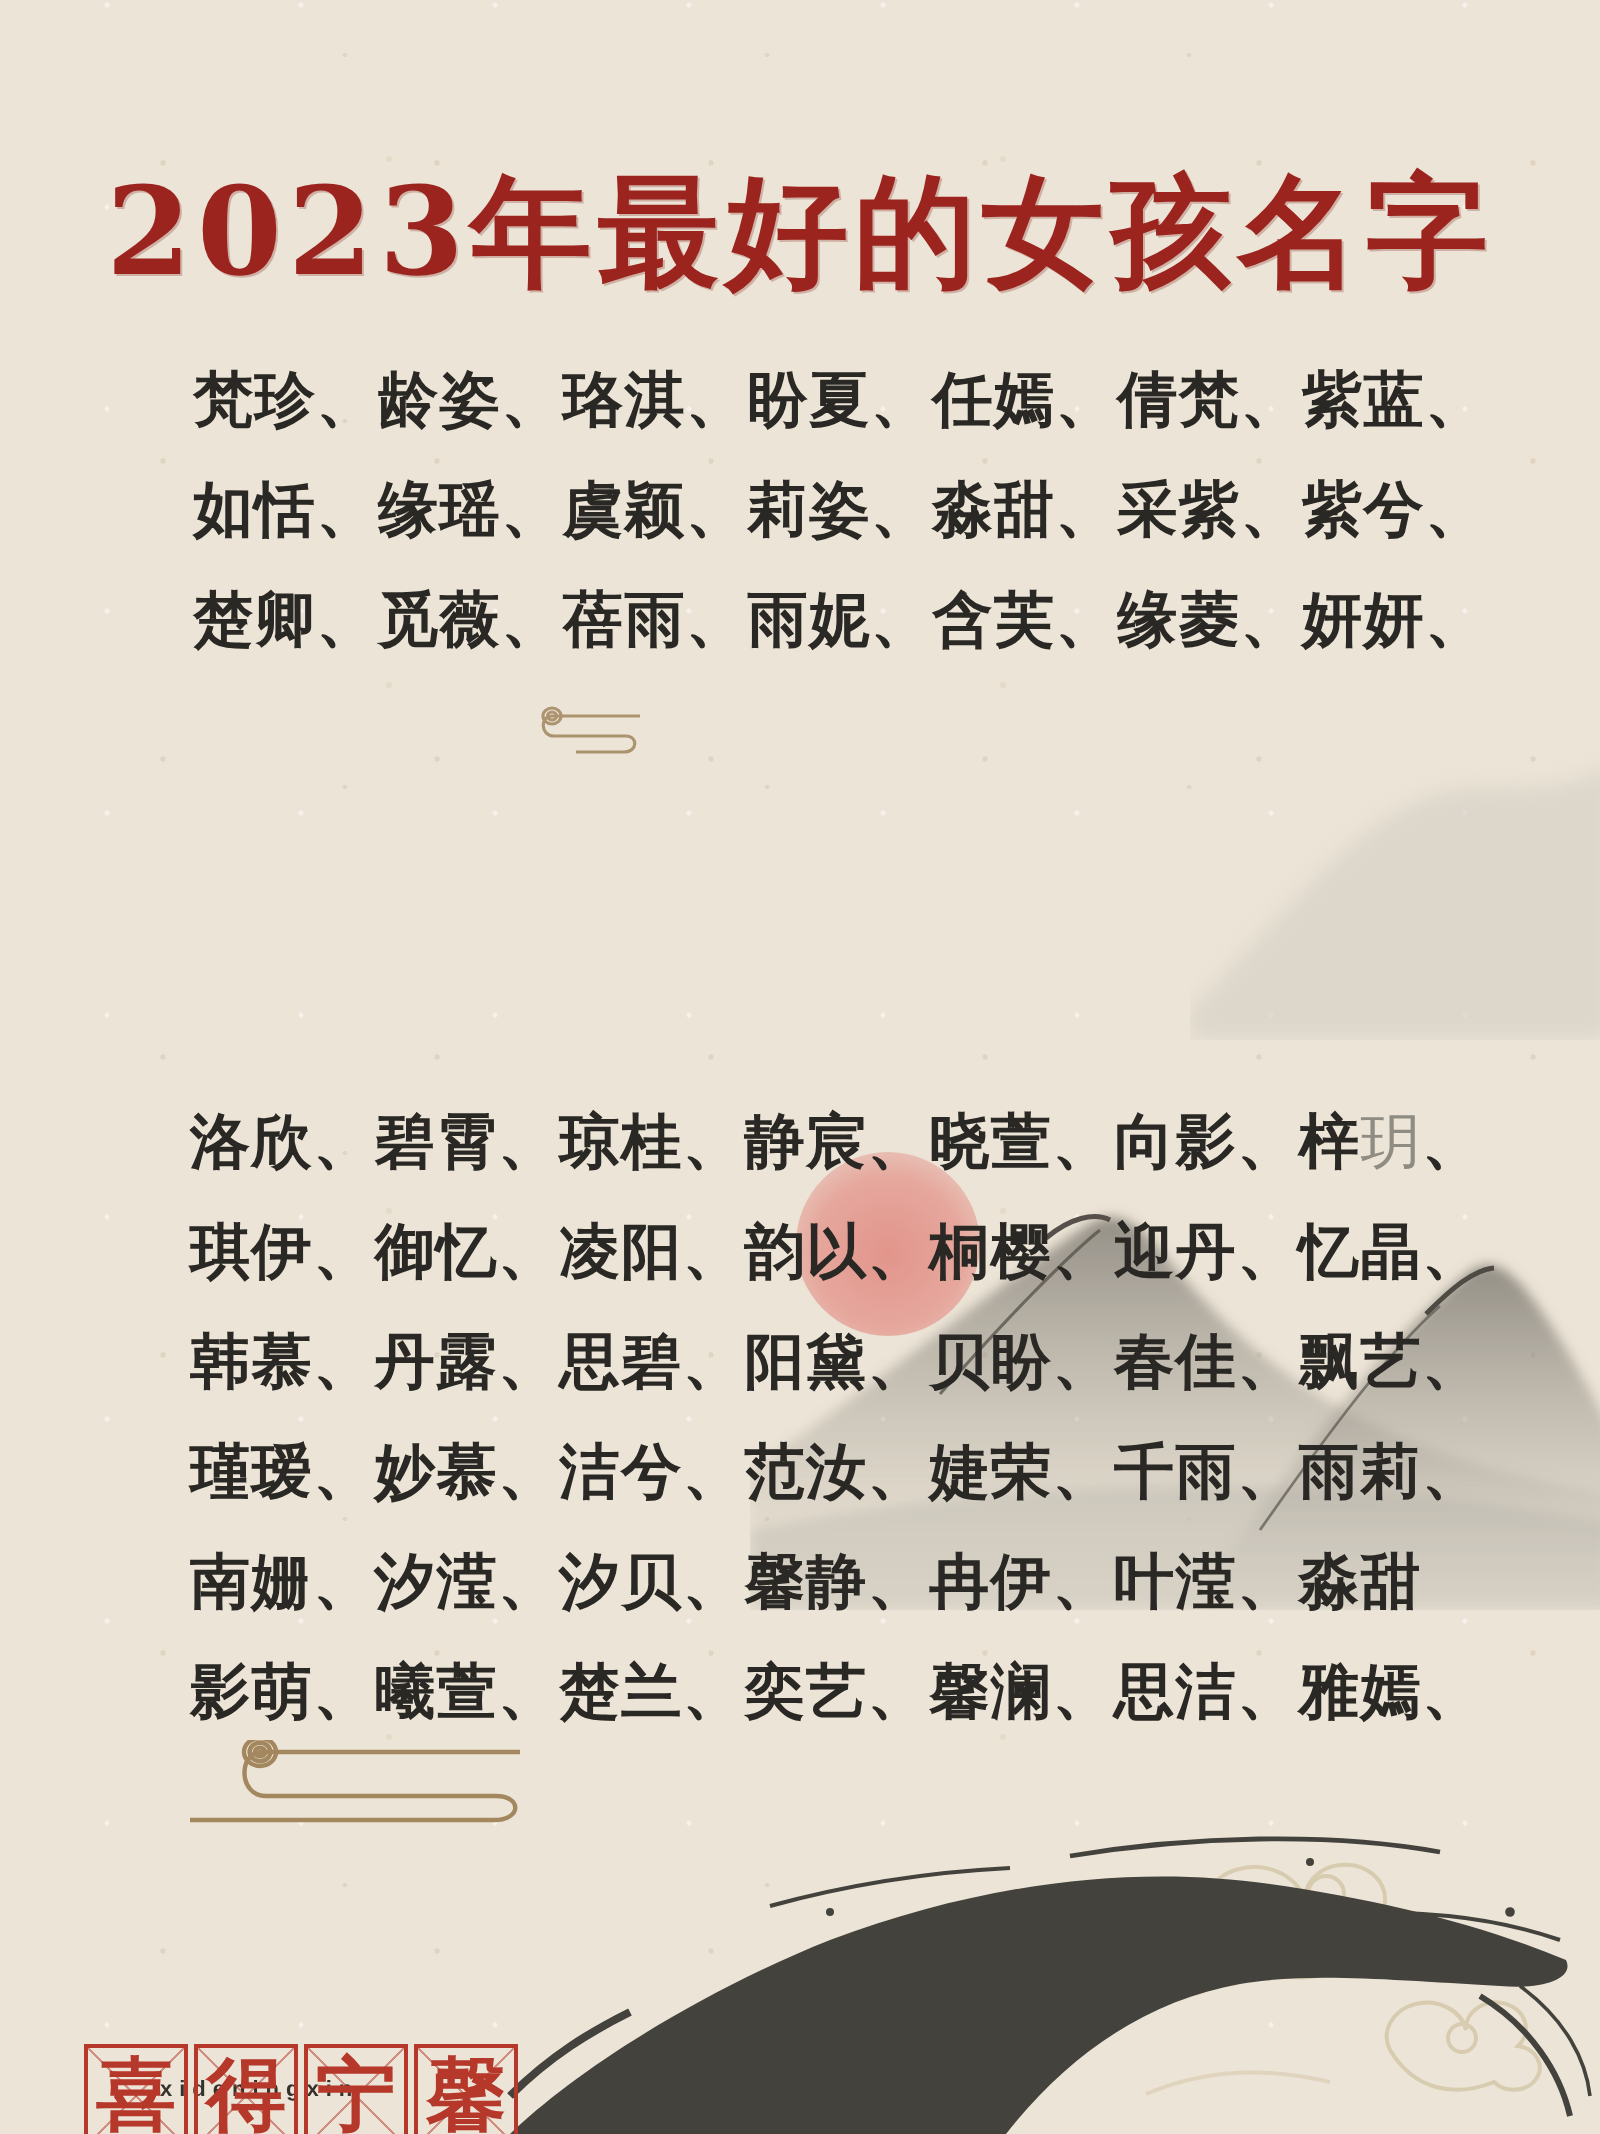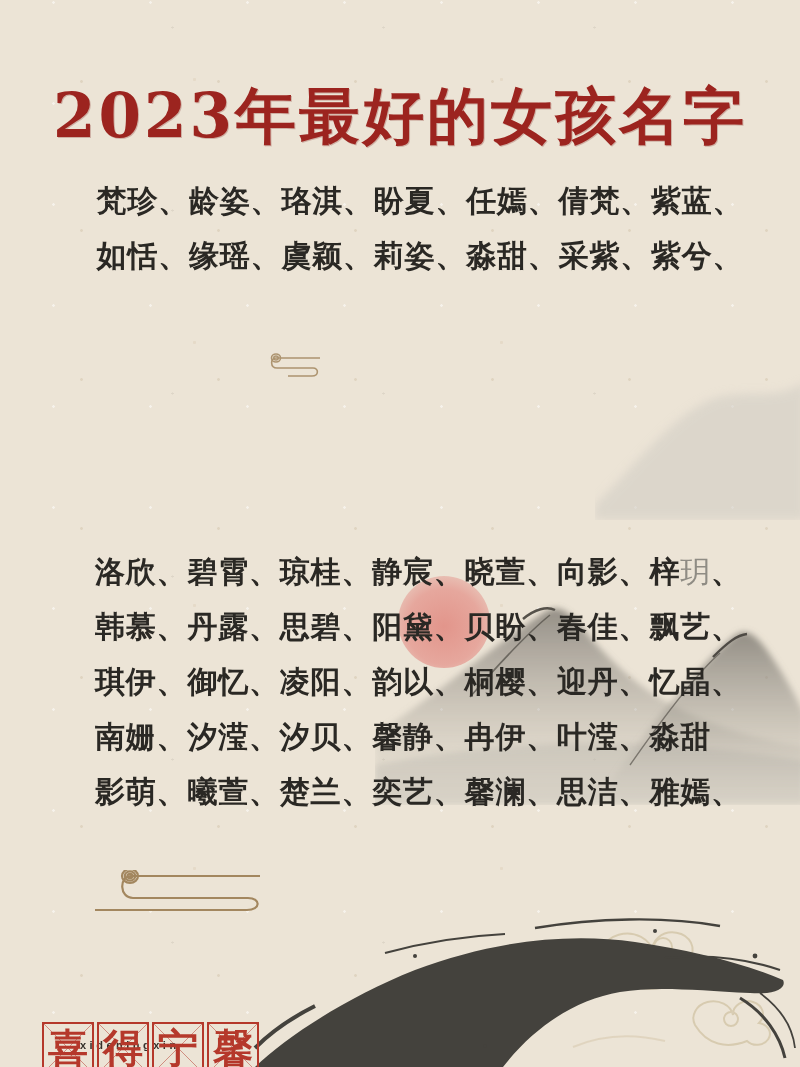--- a/index.html
+++ b/index.html
@@ -145,28 +145,30 @@
       <circle cx="520" cy="58" r="2.4" stroke="none"></circle>
       <circle cx="250" cy="148" r="2" stroke="none"></circle>
     </g>
   </svg>
 
   <h1 class="title">2023年最好的女孩名字</h1>
 
   <div class="names block1">
     <div>梵珍、龄姿、珞淇、盼夏、任嫣、倩梵、紫蓝、</div>
     <div>如恬、缘瑶、虞颖、莉姿、淼甜、采紫、紫兮、</div>
+    <div>楚卿、觅薇、蓓雨、雨妮、含芙、缘菱、妍妍、</div>
   </div>
 
   <div class="names block2">
     <div>
       <span>洛欣、碧霄、琼桂、静宸、晓萱、向影、梓</span><span class="light-char">玥</span><span>、</span>
     </div>
+    <div>琪伊、御忆、凌阳、韵以、桐樱、迎丹、忆晶、</div>
     <div>韩慕、丹露、思碧、阳黛、贝盼、春佳、飘艺、</div>
-    <div>琪伊、御忆、凌阳、韵以、桐樱、迎丹、忆晶、</div>
+    <div>瑾瑷、妙慕、洁兮、范汝、婕荣、千雨、雨莉、</div>
     <div>南姗、汐滢、汐贝、馨静、冉伊、叶滢、淼甜</div>
     <div>影萌、曦萱、楚兰、奕艺、馨澜、思洁、雅嫣、</div>
   </div>
 
   <div class="latin-mark">xideningxin</div>
 
   <div class="seal">
     <div class="seal-box">
       <span>喜</span>
     </div>

